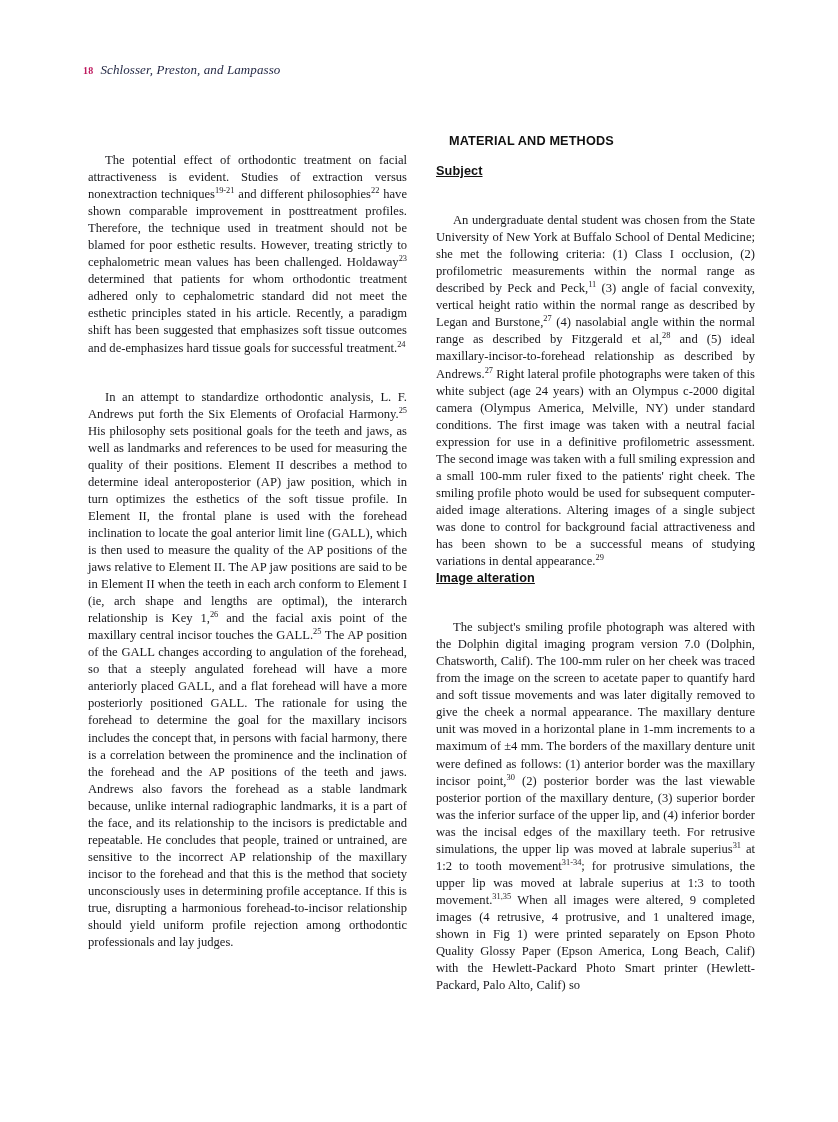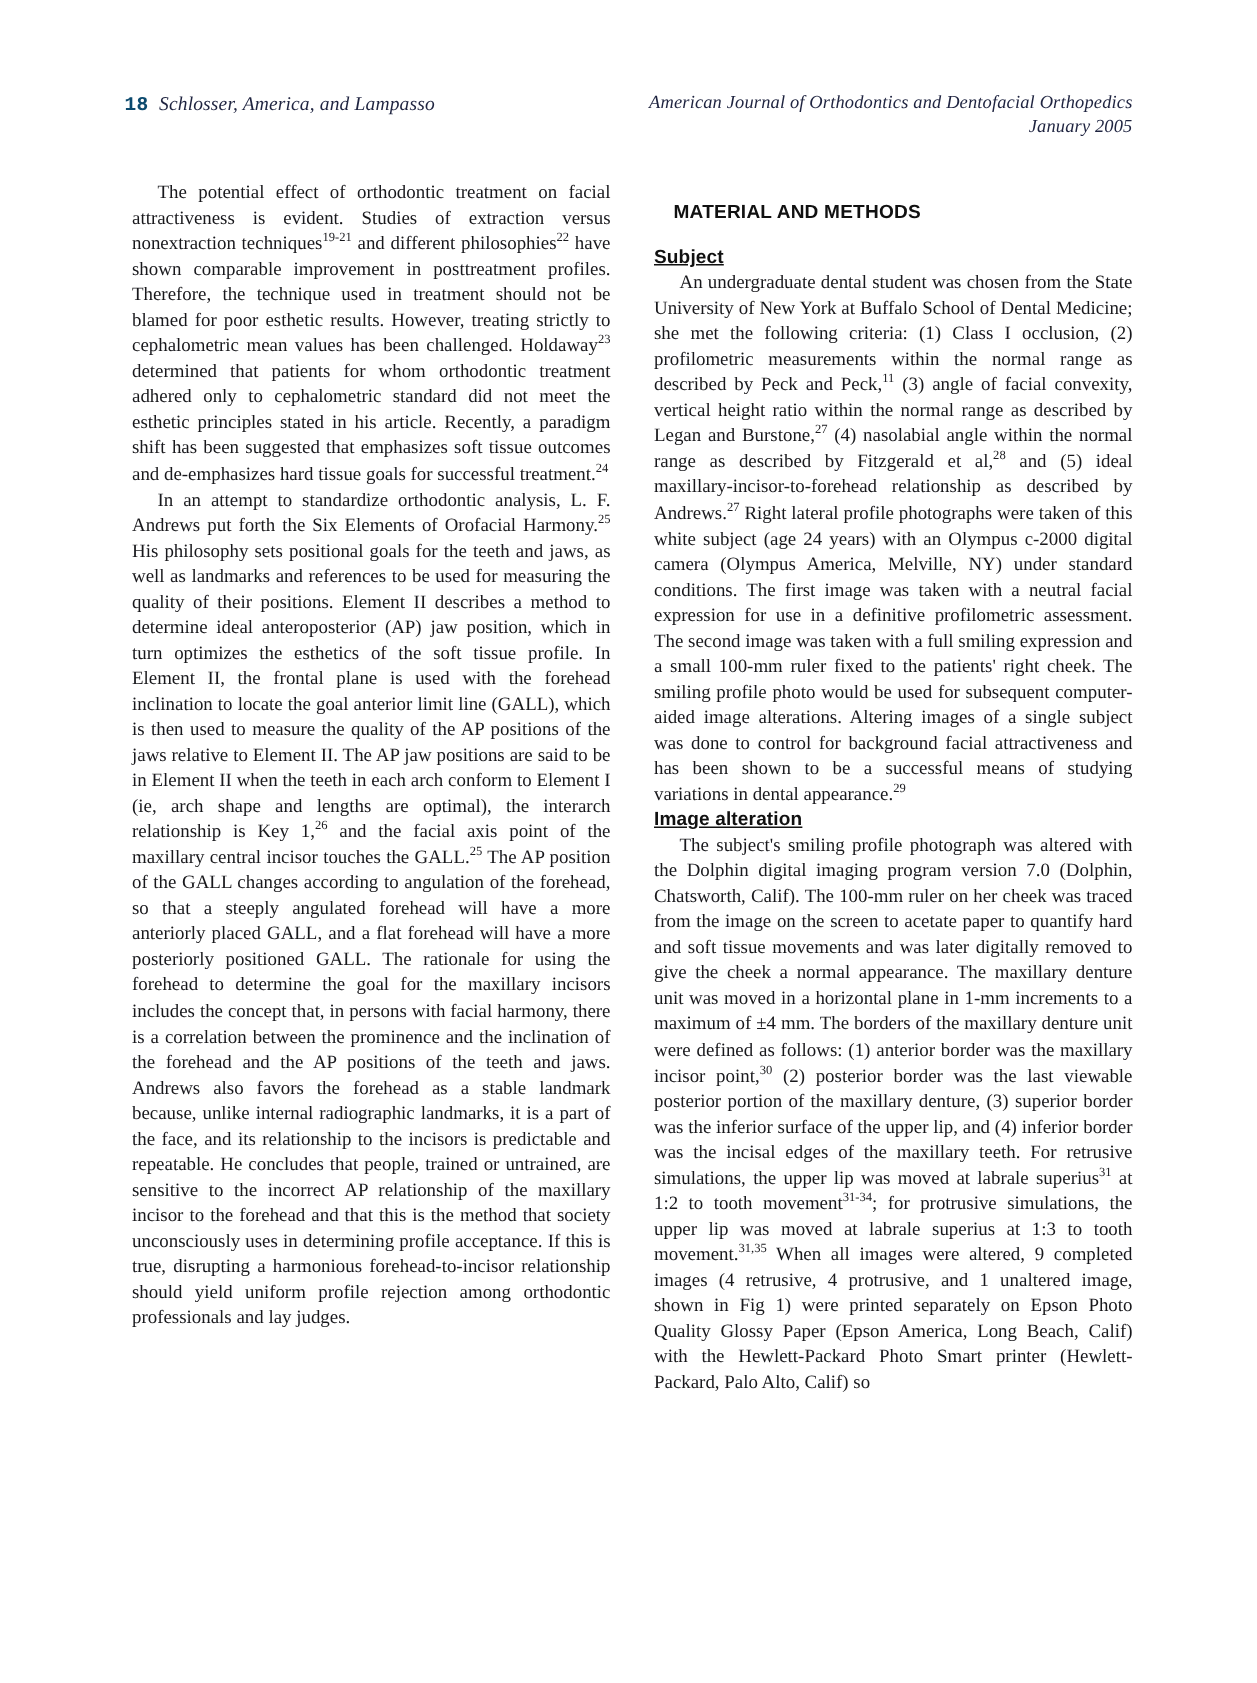--- a/index.html
+++ b/index.html
@@ -33,24 +33,24 @@
     width: 672px;
     height: 42px;
   }
   .rh-left {
     position: absolute;
     left: 0;
     top: 0;
     white-space: nowrap;
   }
   .rh-page-number {
-    font-family: Liberation Mono, monospace;
+    font-family: Liberation Serif, serif;
     font-weight: bold;
-    font-size: 13px;
-    color: #0c4a6e;
+    font-size: 10px;
+    color: #be185d;
     letter-spacing: 0.2px;
   }
   .rh-authors {
     font-style: italic;
     font-size: 13px;
     color: #1f2440;
     margin-left: 7px;
     letter-spacing: 0.1px;
   }
   .rh-right {
@@ -83,21 +83,21 @@
 
   p.para {
     margin: 0;
     font-size: 12.6px;
     line-height: 17.05px;
     text-align: justify;
     text-justify: inter-word;
     hyphens: manual;
     color: #18181c;
   }
-  p.para.indent { text-indent: 17px; }
+  p.para.indent { text-indent: 17px; margin-top: 32px; }
   p.para.noindent { text-indent: 0; }
 
   h2.section-head {
     margin: 13px;
     font-family: "Liberation Sans", "DejaVu Sans", sans-serif;
     font-weight: bold;
     font-size: 12.7px;
     line-height: 17.05px;
     letter-spacing: 0.15px;
     color: #111;
@@ -122,25 +122,21 @@
     line-height: 0;
   }
 </style>
 </head>
 <body>
 
 <div class="page">
 
   <div class="running-head">
     <div class="rh-left">
-      <span class="rh-page-number">18</span><span class="rh-authors">Schlosser, America, and Lampasso</span>
-    </div>
-    <div class="rh-right">
-      <div>American Journal of Orthodontics and Dentofacial Orthopedics</div>
-      <div>January 2005</div>
+      <span class="rh-page-number">18</span><span class="rh-authors">Schlosser, Preston, and Lampasso</span>
     </div>
   </div>
 
   <div class="columns">
 
     <div class="col col-left">
 
 
       <p class="para indent"><span>The potential effect of orthodontic treatment on facial attractiveness is evident. Studies of extraction versus nonextraction techniques</span><sup>19-21</sup><span> and different philosophies</span><sup>22</sup><span> have shown comparable improvement in posttreatment profiles. Therefore, the technique used in treatment should not be blamed for poor esthetic results. However, treating strictly to cephalometric mean values has been challenged. Holdaway</span><sup>23</sup><span> determined that patients for whom orthodontic treatment adhered only to cephalometric standard did not meet the esthetic principles stated in his article. Recently, a paradigm shift has been suggested that emphasizes soft tissue outcomes and de-emphasizes hard tissue goals for successful treatment.</span><sup>24</sup></p>
 

